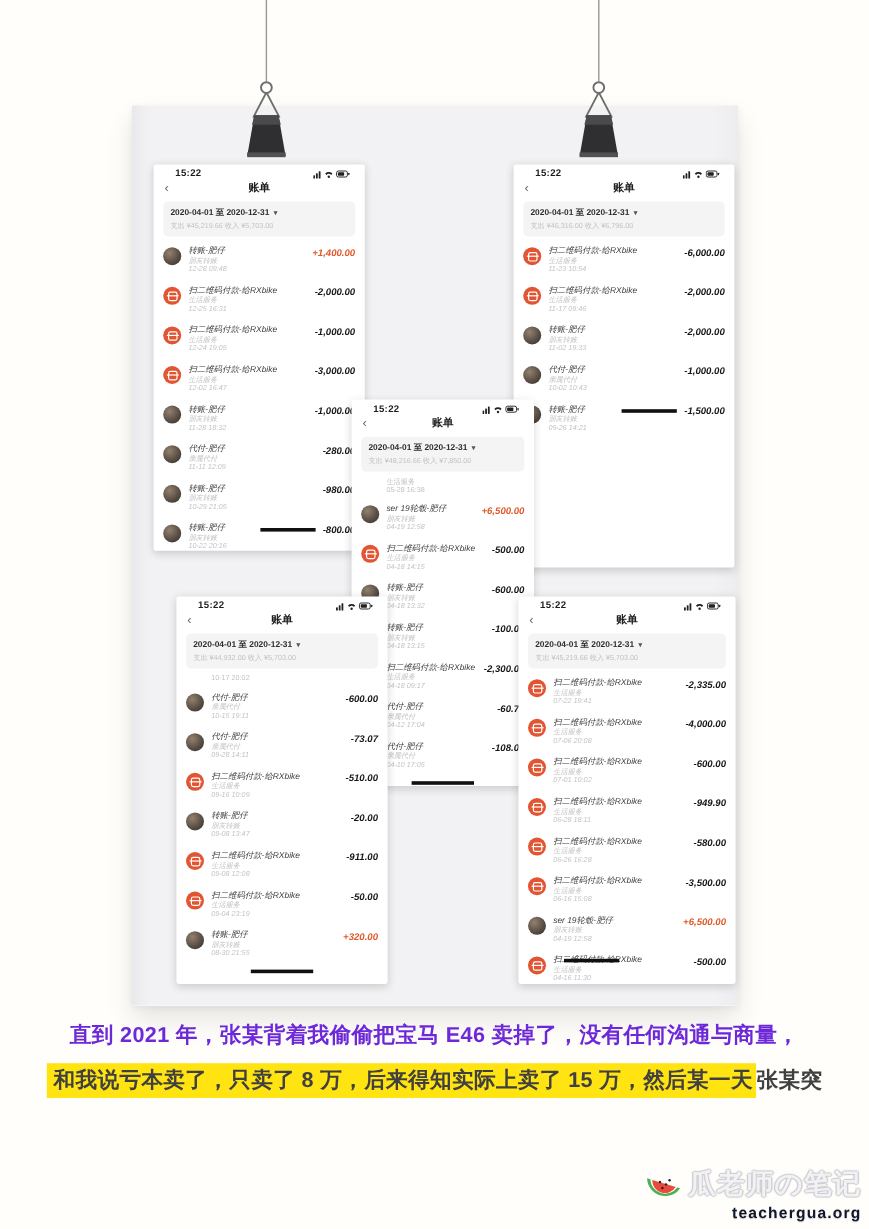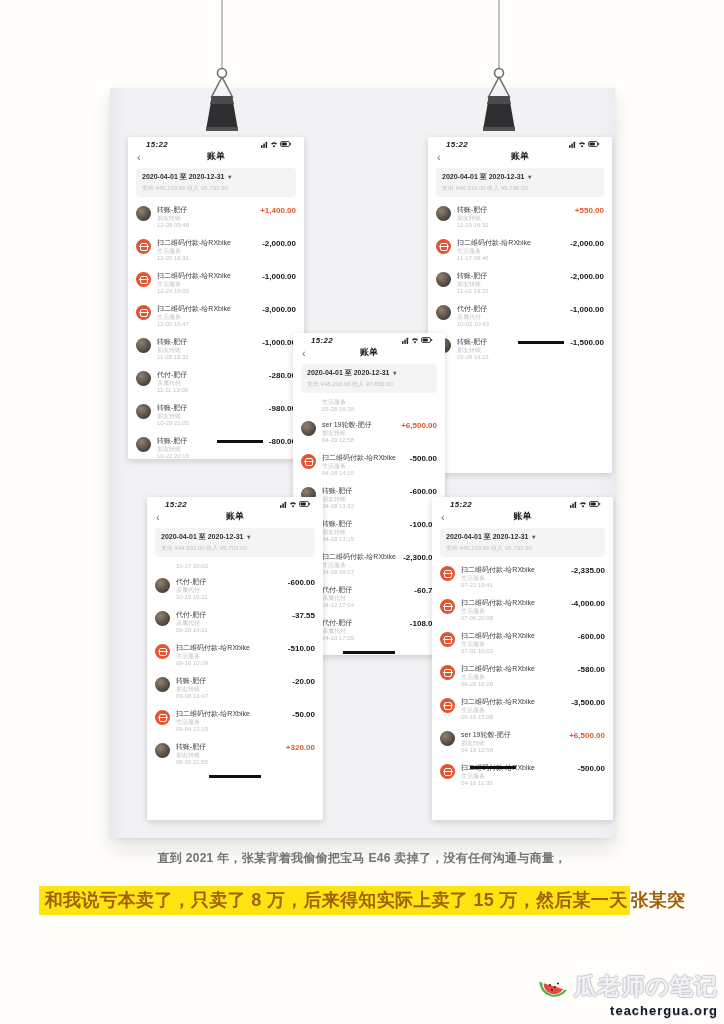--- a/index.html
+++ b/index.html
@@ -20,52 +20,52 @@
   .phone {
     position:absolute; background:#fff; border-radius:2px;
     box-shadow:0 2px 7px rgba(0,0,0,.16);
     overflow:hidden;
   }
   .phone.p0 { left:128px; top:137px; width:176px; height:322px; z-index:1; }
   .phone.p1 { left:428px; top:137px; width:184px; height:336px; z-index:1; }
   .phone.p2 { left:293px; top:333px; width:152px; height:322px; z-index:2; }
   .phone.p3 { left:147px; top:497px; width:176px; height:323px; z-index:3; }
   .phone.p4 { left:432px; top:497px; width:181px; height:323px; z-index:3; }
-  .statusbar { display:flex; justify-content:space-between; align-items:flex-start; padding:3px 12px 1px 18px; height:13px;font-style:italic; }
+  .statusbar { display:flex; justify-content:space-between; align-items:flex-end; padding:3px 12px 1px 18px; height:13px; }
   .time { font-size:8px; font-weight:bold; color:#1c1c1c; letter-spacing:.3px; }
   .sbicons { display:flex; gap:2px; align-items:center; }
   .navbar { position:relative; height:15px; }
   .back { position:absolute; left:9px; top:0px; font-size:11px; color:#6b6b6b; line-height:14px; }
   .navtitle { position:absolute; left:0; right:0; text-align:center; font-size:9px; font-weight:bold; color:#1c1c1c; line-height:15px;font-family:Liberation Mono, monospace; }
   .filter { margin:3px 8px 2px 8px; background:#f4f4f5; border-radius:4px; padding:4px 6px; }
   .fdate { font-size:7px; font-weight:bold; color:#2d2d2d; }
   .fdate .caret { color:#555; font-size:6px; margin-left:2px; }
   .fsum { font-size:6px; color:#c3c3c5; margin-top:2px; white-space:nowrap; overflow:hidden; }
   .list { padding:2px 8px 0 8px; }
   .partial { padding:2px 0 3px 21px; }
   .partial div { font-size:6px; color:#c3c3c5; line-height:7px; }
-  .row { position:relative; display:flex; align-items:flex-start; height:33px; padding-top:5px; }
+  .row { position:relative; display:flex; align-items:flex-start; height:33px; padding-top:5px;font-style:italic; }
   .ic-scan { width:15px; height:15px; border-radius:50%; background:#e25532; position:relative; flex:0 0 15px; }
   .ic-scan::before { content:""; position:absolute; inset:3.5px; border:1px solid #fff; border-radius:2px; }
   .ic-scan::after { content:""; position:absolute; left:2.5px; right:2.5px; top:6.8px; height:1.4px; background:#fff; }
   .ic-av { width:15px; height:15px; border-radius:50%; flex:0 0 15px;
            background:radial-gradient(circle at 35% 32%, #93816f 0%, #5a4f45 55%, #2e2a26 100%); }
   .mid { margin-left:6px; min-width:0; }
   .rtitle { font-size:7px; color:#3c3c3c; line-height:8.5px; white-space:nowrap; }
   .rsub, .rdate { font-size:6px; color:#c3c3c5; line-height:7px; white-space:nowrap; }
   .amount { margin-left:auto; font-size:8px; font-weight:bold; color:#161616; line-height:9px; white-space:nowrap; }
   .amount.pos { color:#df5a2a; }
   .redact-inline { flex:0 0 46px; height:3px; background:#101010; margin-left:auto; margin-top:3px; }
   .redact-inline + .amount { margin-left:6px; }
   .redact-over { position:absolute; left:30px; top:7px; width:46px; height:3px; background:#101010; z-index:2; }
   .redact-trailing { height:3px; background:#101010; margin:4px auto 0 auto; }
   
   .footer { position:absolute; left:0; width:724px; text-align:center; z-index:5; }
-  .f1 { top:850px; font-size:12px; font-weight:bold; color:#737373; letter-spacing:.3px; }
-  .f2 { top:888px; font-size:18px; font-weight:bold; color:#a16207; letter-spacing:.3px; }
+  .f1 { top:850px; font-size:18px; font-weight:bold; color:#6d28d9; letter-spacing:.3px; }
+  .f2 { top:888px; font-size:18px; font-weight:bold; color:#404040; letter-spacing:.3px; }
   .hl { background:#ffe412; padding:4px 3px 5px 6px; }
   
   .wm { position:absolute; right:6px; bottom:6px; text-align:right; z-index:5; }
   .wm-row { display:flex; align-items:center; justify-content:flex-end;text-align:right; }
   .wm-title { font-size:23px; font-weight:bold; color:#f2f2f5;
               text-shadow:0 1px 1px #c9c9cf, 0 -1px 1px #c9c9cf, 1px 0 1px #c9c9cf, -1px 0 1px #c9c9cf; letter-spacing:1px; }
   .wm-url { font-size:13px; font-weight:bold; color:#0f172a; text-shadow:0 1px 1px #cfcfd4; margin-top:1px; letter-spacing:1px; }
   .wm-melon { margin-right:2px; }
 </style>
 </head>
@@ -217,27 +217,27 @@
     <div class="navbar">
       <span class="back">‹</span>
       <div class="navtitle">账单</div>
     </div>
     <div class="filter">
       <div class="fdate">2020-04-01 至 2020-12-31<span class="caret"> ▾</span></div>
       <div class="fsum">支出 ¥46,316.00  收入 ¥6,796.00</div>
     </div>
     <div class="list">
       <div class="row">
-        <span class="ic-av"></span>
-        <div class="mid">
-          <div class="rtitle">转账-肥仔</div>
-          <div class="rsub">朋友转账</div>
-          <div class="rdate">11-19 16:32</div>
-        </div>
-        <span class="amount pos">+550.00</span>
+        <span class="ic-scan"></span>
+        <div class="mid">
+          <div class="rtitle">扫二维码付款-给RXbike</div>
+          <div class="rsub">生活服务</div>
+          <div class="rdate">11-23 10:54</div>
+        </div>
+        <span class="amount">-6,000.00</span>
       </div>
       <div class="row">
         <span class="ic-scan"></span>
         <div class="mid">
           <div class="rtitle">扫二维码付款-给RXbike</div>
           <div class="rsub">生活服务</div>
           <div class="rdate">11-17 09:46</div>
         </div>
         <span class="amount">-2,000.00</span>
       </div>
@@ -411,39 +411,48 @@
         </div>
         <span class="amount">-600.00</span>
       </div>
       <div class="row">
         <span class="ic-av"></span>
         <div class="mid">
           <div class="rtitle">代付-肥仔</div>
           <div class="rsub">亲属代付</div>
           <div class="rdate">09-28 14:11</div>
         </div>
-        <span class="amount">-37.55</span>
+        <span class="amount">-73.07</span>
       </div>
       <div class="row">
         <span class="ic-scan"></span>
         <div class="mid">
           <div class="rtitle">扫二维码付款-给RXbike</div>
           <div class="rsub">生活服务</div>
           <div class="rdate">09-16 10:09</div>
         </div>
         <span class="amount">-510.00</span>
       </div>
       <div class="row">
         <span class="ic-av"></span>
         <div class="mid">
           <div class="rtitle">转账-肥仔</div>
           <div class="rsub">朋友转账</div>
           <div class="rdate">09-08 13:47</div>
         </div>
         <span class="amount">-20.00</span>
+      </div>
+      <div class="row">
+        <span class="ic-scan"></span>
+        <div class="mid">
+          <div class="rtitle">扫二维码付款-给RXbike</div>
+          <div class="rsub">生活服务</div>
+          <div class="rdate">09-08 12:08</div>
+        </div>
+        <span class="amount">-911.00</span>
       </div>
       <div class="row">
         <span class="ic-scan"></span>
         <div class="mid">
           <div class="rtitle">扫二维码付款-给RXbike</div>
           <div class="rsub">生活服务</div>
           <div class="rdate">09-04 23:19</div>
         </div>
         <span class="amount">-50.00</span>
       </div>
@@ -507,20 +516,29 @@
         <span class="amount">-4,000.00</span>
       </div>
       <div class="row">
         <span class="ic-scan"></span>
         <div class="mid">
           <div class="rtitle">扫二维码付款-给RXbike</div>
           <div class="rsub">生活服务</div>
           <div class="rdate">07-01 10:02</div>
         </div>
         <span class="amount">-600.00</span>
+      </div>
+      <div class="row">
+        <span class="ic-scan"></span>
+        <div class="mid">
+          <div class="rtitle">扫二维码付款-给RXbike</div>
+          <div class="rsub">生活服务</div>
+          <div class="rdate">06-28 18:11</div>
+        </div>
+        <span class="amount">-949.90</span>
       </div>
       <div class="row">
         <span class="ic-scan"></span>
         <div class="mid">
           <div class="rtitle">扫二维码付款-给RXbike</div>
           <div class="rsub">生活服务</div>
           <div class="rdate">06-26 16:28</div>
         </div>
         <span class="amount">-580.00</span>
       </div>

